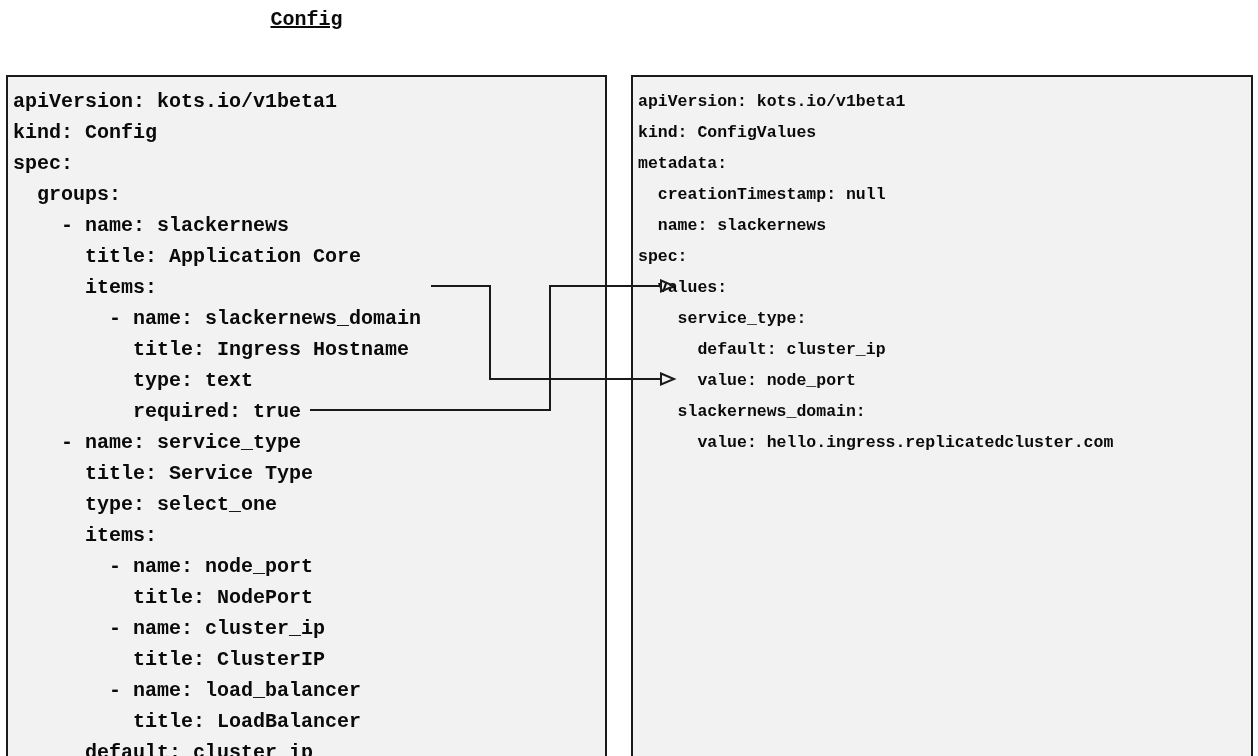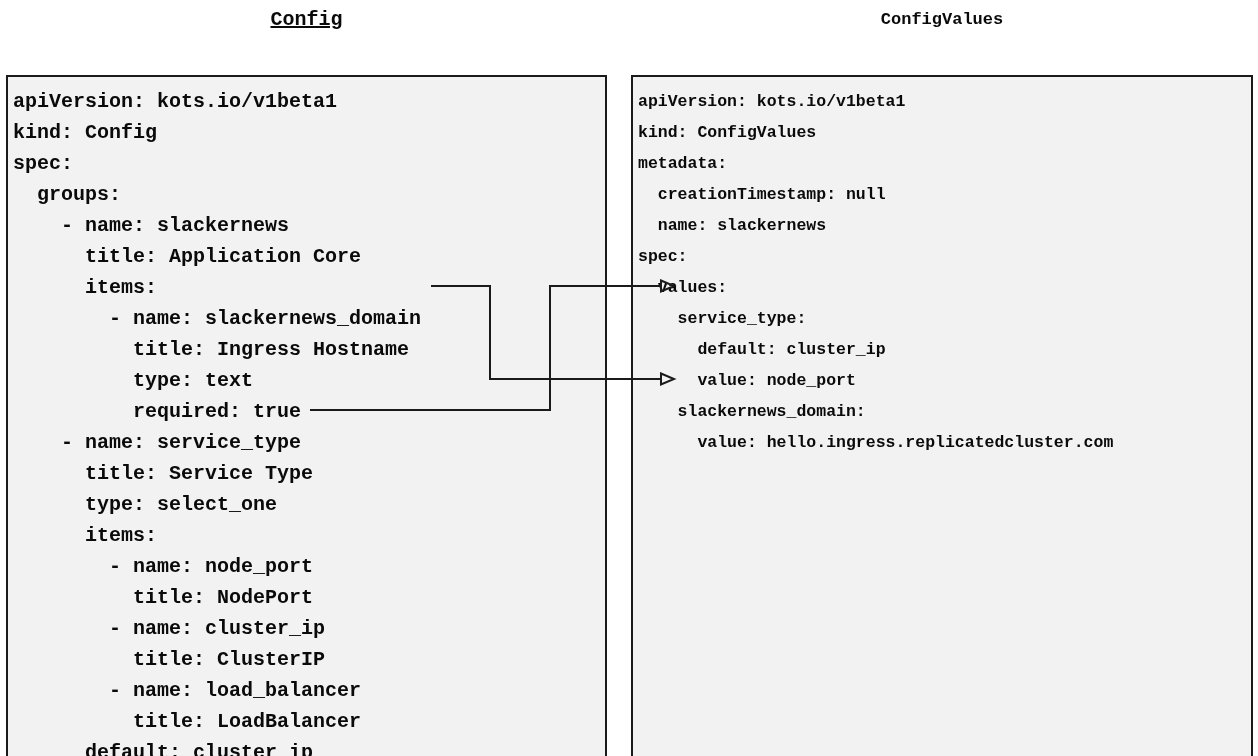--- a/index.html
+++ b/index.html
@@ -59,21 +59,20 @@
     pointer-events: none;
   }
 </style>
 </head>
 <body>
 
 <div class="diagram">
 
   <div class="panel-title left">Config</div>
 
-  <div class="panel-title right">ConfigValues</div>
 
   <div class="panel left">
     <pre>apiVersion: kots.io/v1beta1
 kind: Config
 spec:
   groups:
     - name: slackernews
       title: Application Core
       items:
         - name: slackernews_domain

